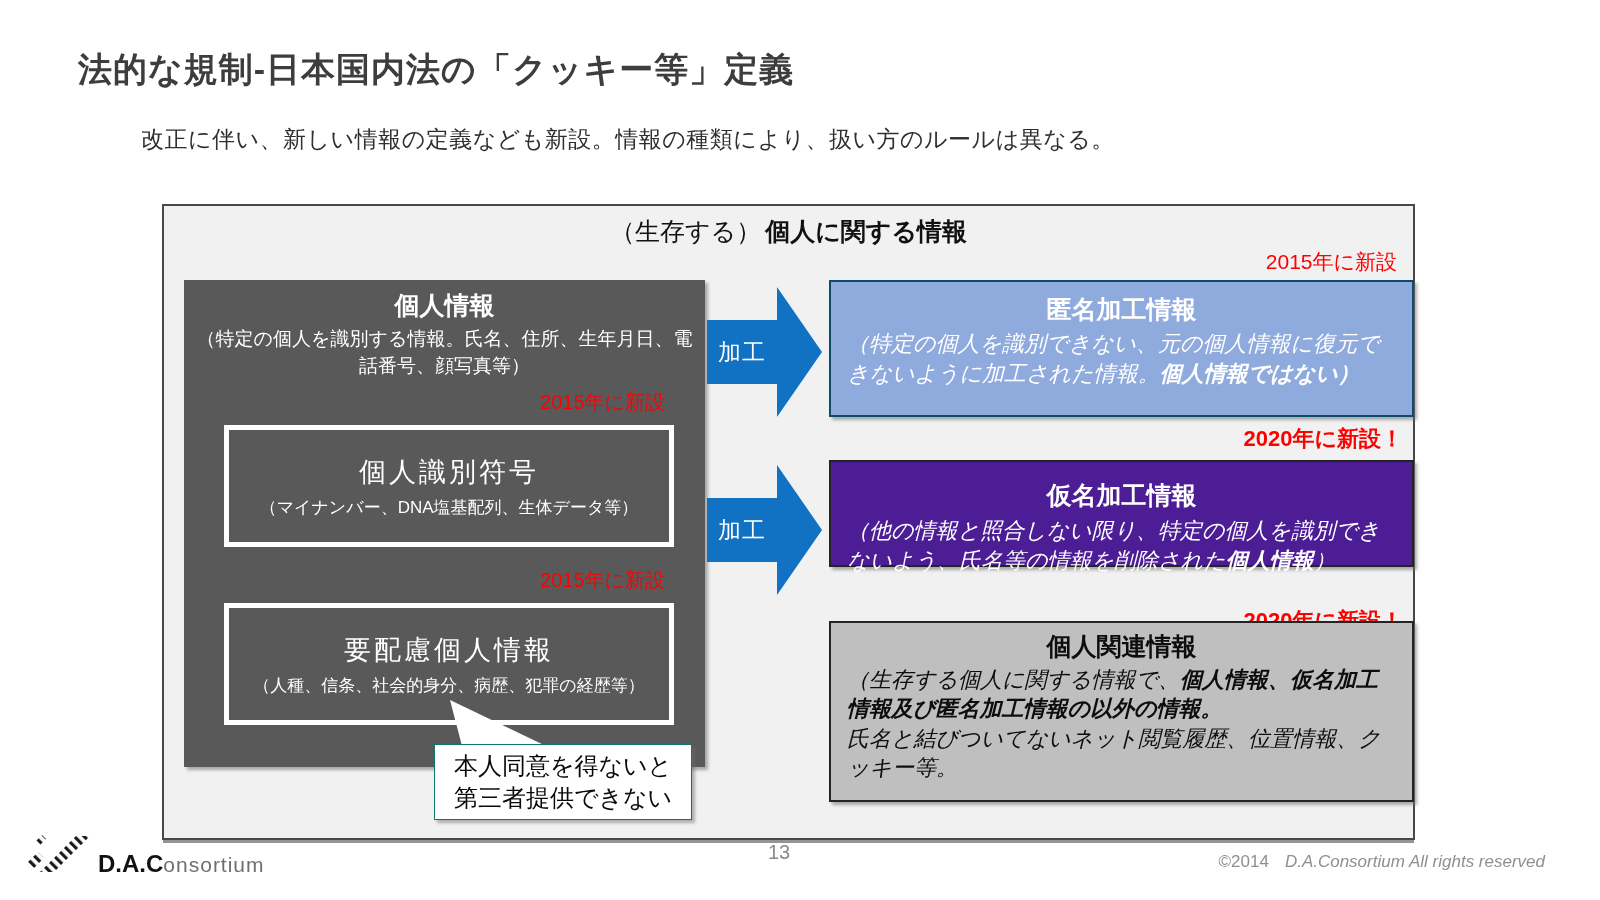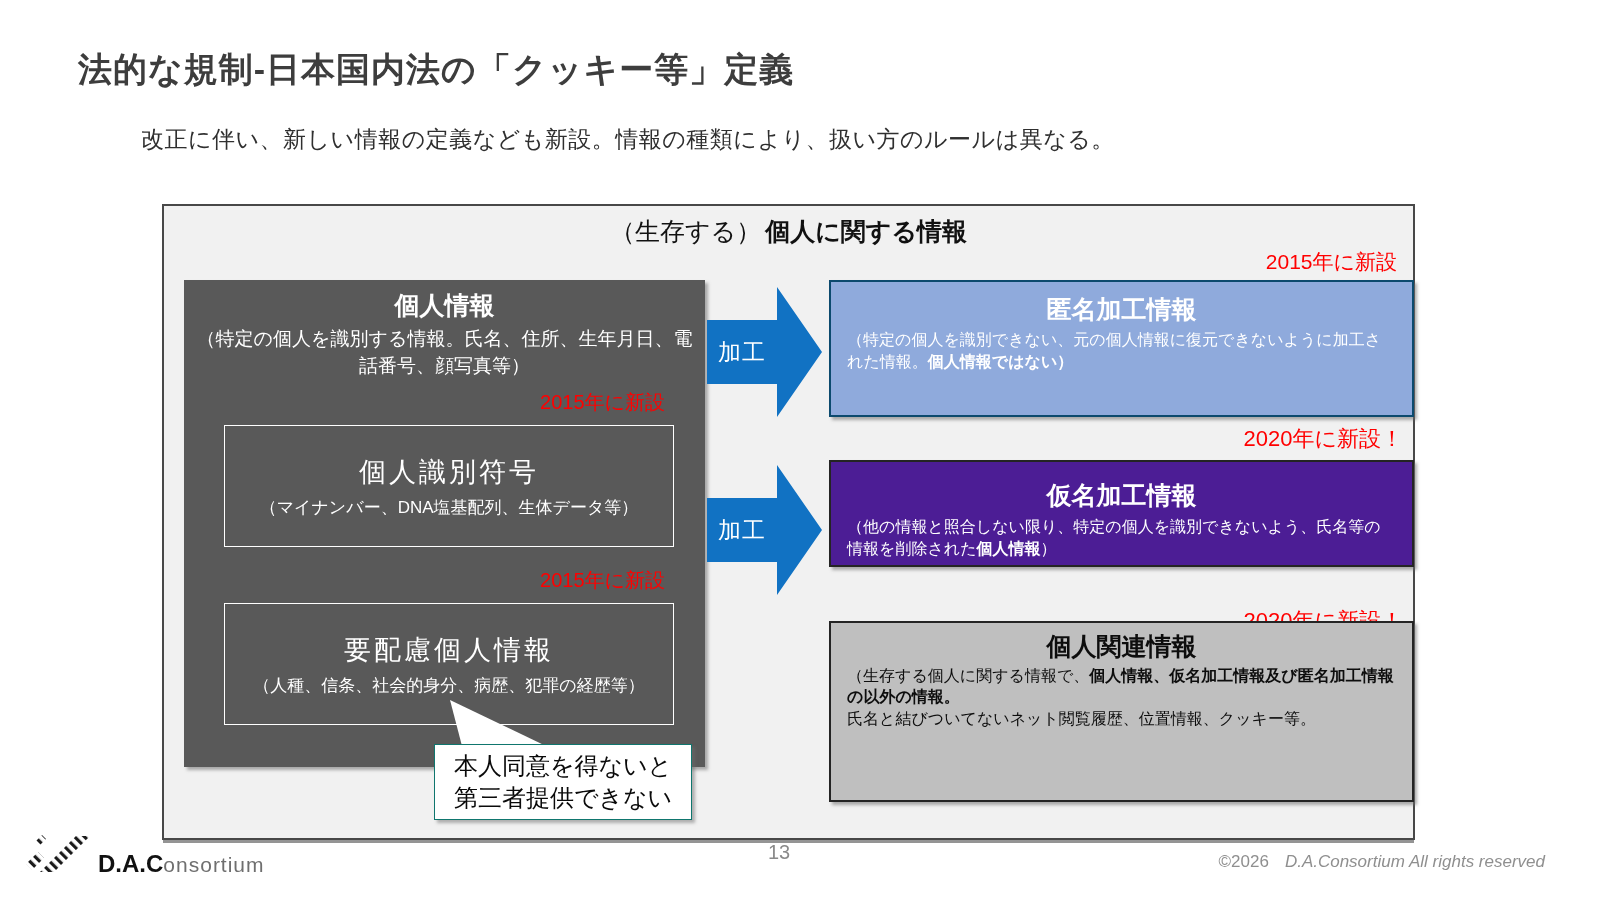--- a/index.html
+++ b/index.html
@@ -26,56 +26,56 @@
     padding-left:38px;
   }
   .canvas-heading {
     position:absolute; left:0; top:9px; width:100%;
     text-align:center; font-size:25px; color:#111;
   }
   .canvas-heading .hp { font-weight:normal; margin-right:4px; }
   .canvas-heading .hm { font-weight:bold; }
   .badge { position:absolute; color:#ff0000; font-size:21px; }
   .badge-a { top:42px; right:16px; }
-  .badge-2020 { font-weight:normal; font-size:22px; right:10px; }
+  .badge-2020 { font-weight:bold; font-size:22px; right:10px; }
   .badge-2020.pos-a { top:218px; }
   .badge-2020.pos-b { top:400px; }
   
   .pi-box {
     position:absolute; left:20px; top:74px; width:521px; height:487px;
     background:#595959; color:#fff;
     box-shadow:3px 3px 3px rgba(110,110,110,0.55);
   }
   .pi-title { margin-top:9px; text-align:center; font-size:25px; font-weight:bold; }
   .pi-desc { margin-top:4px; padding:0 12px; text-align:center; font-size:19px; line-height:1.42; }
   .badge-inner { font-size:20px; right:40px; }
   .badge-inner.pos-1 { top:109px; }
   .badge-inner.pos-2 { top:287px; }
   .inner-box {
     position:absolute; left:40px; width:450px; height:122px;
-    border:1px solid #ffffff; display:flex; flex-direction:column;
+    border:5px solid #ffffff; display:flex; flex-direction:column;
     align-items:center; justify-content:center;
   }
   .inner-box.ib1 { top:145px; }
   .inner-box.ib2 { top:323px; }
   .ib-title { font-size:27px; letter-spacing:3px; }
   .ib-desc { margin-top:6px; font-size:17px; }
   
   .arrow { position:absolute; left:543px; width:115px; height:130px; }
   .arrow.a1 { top:81px; }
   .arrow.a2 { top:259px; }
   .arrow svg { position:absolute; left:0; top:0; }
   .arrow-label {
     position:absolute; left:11px; top:50%; transform:translateY(-50%);
     color:#fff; font-size:23px; letter-spacing:1px;
   }
   
   .rbox { position:absolute; left:665px; width:585px; box-shadow:3px 3px 3px rgba(110,110,110,0.55); }
   .rbox .r-title { text-align:center; font-weight:bold; font-size:25px; }
-  .rbox .r-desc { padding:0 16px; font-size:16px; line-height:1.36; }
+  .rbox .r-desc { padding:0 16px; font-size:22px; line-height:1.36;font-style:italic; }
   .rbox .bold { font-weight:bold; }
   .rbox-anon {
     top:74px; height:137px; background:#8faadc; border:2px solid #0c4a6e; color:#fff;
   }
   .rbox-anon .r-title { margin-top:11px; }
   .rbox-anon .r-desc { margin-top:3px; }
   .rbox-pseudo {
     top:254px; height:107px; background:#4c1d95; border:2px solid #242424; color:#fff;
   }
   .rbox-pseudo .r-title { margin-top:17px; }
@@ -194,16 +194,16 @@
       <polygon points="18,46 54,10 68,10 32,46" fill="url(#stripes)"></polygon>
     </svg>
     <span class="logo-text">
       <span class="logo-bold">D.A.C</span><span class="logo-rest">onsortium</span>
     </span>
   </div>
 
   <div class="page-number">13</div>
 
   <div class="copyright">
-    <span>©2026</span><span class="gap">D.A.Consortium All rights reserved</span>
+    <span>©2014</span><span class="gap">D.A.Consortium All rights reserved</span>
   </div>
 
 </div>
 
 </body></html>

